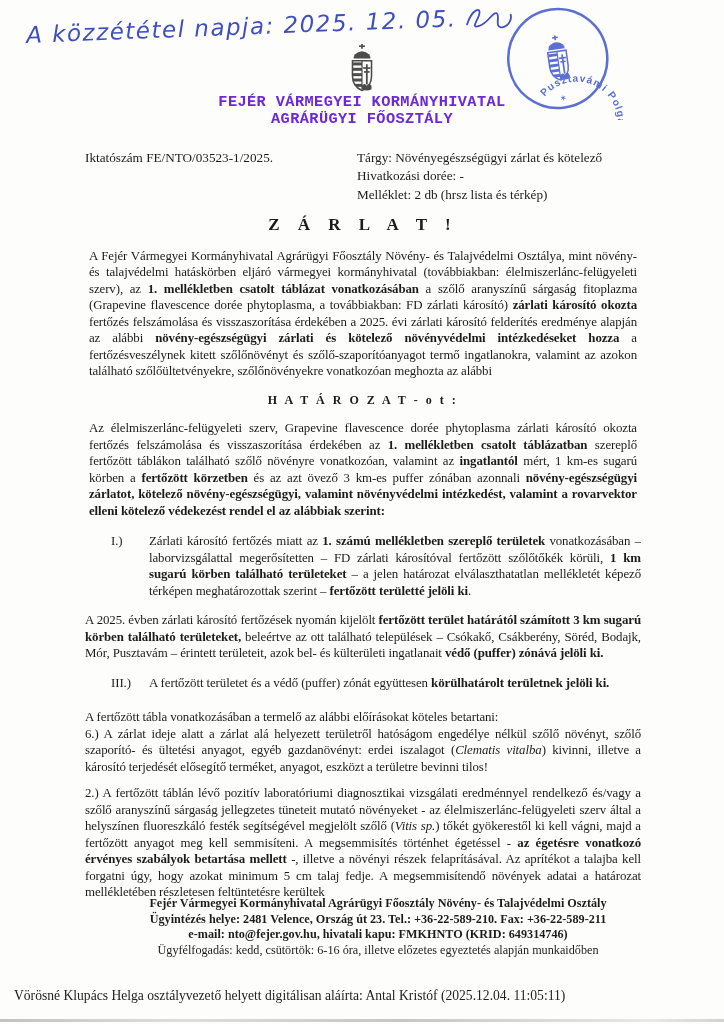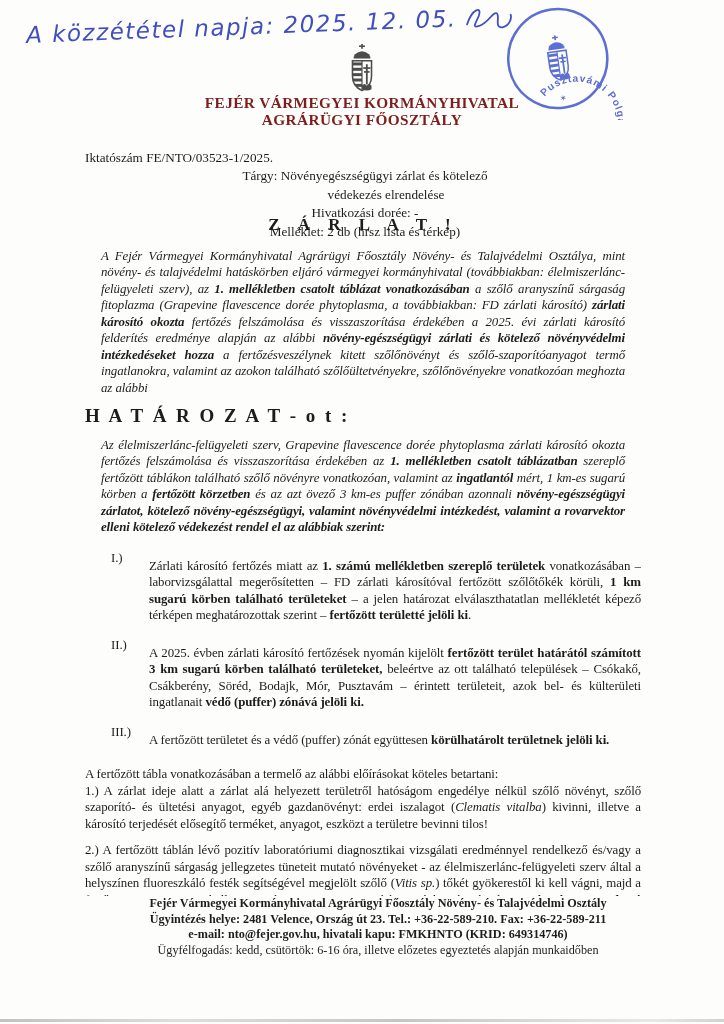--- a/index.html
+++ b/index.html
@@ -20,40 +20,40 @@
     transform:rotate(-2.2deg);
   }
   .flourish{vertical-align:middle;margin-left:6px;}
 
   
   .stamp{position:absolute;top:0px;left:486px;width:144px;height:120px;opacity:.92;}
 
   
   .coa-header{position:absolute;top:44px;left:344px;width:36px;height:50px;color:#4c4c4c;}
   .org-header{position:absolute;top:94px;left:0;width:100%;text-align:center;line-height:17px;}
-  .org-header .l1,.org-header .l2{font-weight:bold;font-size:15.3px;letter-spacing:.4px;color:#7f1d1d;}
+  .org-header .l1,.org-header .l2{font-weight:bold;font-size:15.3px;letter-spacing:.4px;color:#6d28d9;font-family:Liberation Mono, monospace;}
 
   
-  .meta{position:absolute;top:149px;left:85px;width:560px;display:flex;font-size:13.2px;line-height:18.4px;flex-direction:column;}
+  .meta{position:absolute;top:149px;left:85px;width:560px;display:flex;font-size:13.2px;line-height:18.4px;}
   .meta-left{width:272px;}
-  .meta-right{flex:1;text-align:center;}
+  .meta-right{flex:1;}
   .targy-indent{padding-left:42px;}
 
   
   .content{
     position:absolute;top:212px;left:85px;width:556px;height:684px;overflow:hidden;
     font-size:12.9px;line-height:16.5px;letter-spacing:-0.1px;
   }
   .zarlat{text-align:center;font-weight:bold;font-size:17px;letter-spacing:7px;margin:5px 0 14px;}
-  .hatarozat{font-weight:bold;font-size:19px;letter-spacing:2.5px;margin:12px 0 12px;}
-  .para{text-align:justify;margin:0 16px 9px;font-style:italic;}
+  .hatarozat{text-align:center;font-weight:bold;font-size:12px;letter-spacing:2.5px;margin:12px 0 12px;}
+  .para{text-align:justify;margin:0 4px 9px;}
   .items{margin:14px 0 6px;}
   .item{display:flex;margin:0 0 13px;}
   .item-num{width:64px;padding-left:26px;box-sizing:border-box;flex-shrink:0;}
-  .item-body{flex:1;text-align:justify;margin-top:8px;}
+  .item-body{flex:1;text-align:justify;}
   .rules-intro{margin:18px 0 0;text-align:justify;}
   .rule{margin:0 0 10px;text-align:justify;}
 
   
   .footer{position:absolute;top:896px;left:0;width:100%;text-align:center;
     font-size:12.2px;line-height:15.6px;color:#1d1d1d;margin-left:16px;}
   .footer .fb{font-weight:bold;}
 
   .signature{position:absolute;top:988px;left:14px;font-size:13.6px;color:#222;}
 
@@ -120,57 +120,56 @@
     <div class="l1">FEJÉR VÁRMEGYEI KORMÁNYHIVATAL</div>
     <div class="l2">AGRÁRÜGYI FŐOSZTÁLY</div>
   </div>
 
   <div class="meta">
     <div class="meta-left">
       <div>Iktatószám FE/NTO/03523-1/2025.</div>
     </div>
     <div class="meta-right">
       <div>Tárgy: Növényegészségügyi zárlat és kötelező</div>
-      <div class="targy-indent">védekezés elrendelése</div>
       <div>Hivatkozási dorée: -</div>
       <div>Melléklet: 2 db (hrsz lista és térkép)</div>
     </div>
   </div>
 
   <div class="content">
     <div class="zarlat">Z Á R L A T !</div>
 
     <p class="para"><span>A Fejér Vármegyei Kormányhivatal Agrárügyi Főosztály Növény- és Talajvédelmi Osztálya, mint növény- és talajvédelmi hatáskörben eljáró vármegyei kormányhivatal (továbbiakban: élelmiszerlánc-felügyeleti szerv), az </span><span class="b">1. mellékletben csatolt táblázat vonatkozásában</span><span> a szőlő aranyszínű sárgaság fitoplazma (Grapevine flavescence dorée phytoplasma, a továbbiakban: FD zárlati károsító) </span><span class="b">zárlati károsító okozta</span><span> fertőzés felszámolása és visszaszorítása érdekében a 2025. évi zárlati károsító felderítés eredménye alapján az alábbi </span><span class="b">növény-egészségügyi zárlati és kötelező növényvédelmi intézkedéseket hozza</span><span> a fertőzésveszélynek kitett szőlőnövényt és szőlő-szaporítóanyagot termő ingatlanokra, valamint az azokon található szőlőültetvényekre, szőlőnövényekre vonatkozóan meghozta az alábbi</span></p>
 
     <div class="hatarozat">H A T Á R O Z A T - o t :</div>
 
     <p class="para"><span>Az élelmiszerlánc-felügyeleti szerv, Grapevine flavescence dorée phytoplasma zárlati károsító okozta fertőzés felszámolása és visszaszorítása érdekében az </span><span class="b">1. mellékletben csatolt táblázatban</span><span> szereplő fertőzött táblákon található szőlő növényre vonatkozóan, valamint az </span><span class="b">ingatlantól</span><span> mért, 1 km-es sugarú körben a </span><span class="b">fertőzött körzetben</span><span> és az azt övező 3 km-es puffer zónában azonnali </span><span class="b">növény-egészségügyi zárlatot, kötelező növény-egészségügyi, valamint növényvédelmi intézkedést, valamint a rovarvektor elleni kötelező védekezést rendel el az alábbiak szerint:</span></p>
 
     <div class="items">
       <div class="item">
         <div class="item-num">I.)</div>
         <div class="item-body"><span>Zárlati károsító fertőzés miatt az </span><span class="b">1. számú mellékletben szereplő területek</span><span> vonatkozásában – laborvizsgálattal megerősítetten – FD zárlati károsítóval fertőzött szőlőtőkék körüli, </span><span class="b">1 km sugarú körben található területeket</span><span> – a jelen határozat elválaszthatatlan mellékletét képező térképen meghatározottak szerint – </span><span class="b">fertőzött területté jelöli ki</span><span>.</span></div>
       </div>
       <div class="item">
-        <div class="item-num">II.)</div>
         <div class="item-body"><span>A 2025. évben zárlati károsító fertőzések nyomán kijelölt </span><span class="b">fertőzött terület határától számított 3 km sugarú körben található területeket,</span><span> beleértve az ott található települések – Csókakő, Csákberény, Söréd, Bodajk, Mór, Pusztavám – érintett területeit, azok bel- és külterületi ingatlanait </span><span class="b">védő (puffer) zónává jelöli ki.</span></div>
       </div>
       <div class="item">
         <div class="item-num">III.)</div>
         <div class="item-body"><span>A fertőzött területet és a védő (puffer) zónát együttesen </span><span class="b">körülhatárolt területnek jelöli ki.</span><br></div>
       </div>
     </div>
 
     <p class="rules-intro">A fertőzött tábla vonatkozásában a termelő az alábbi előírásokat köteles betartani:</p>
-    <p class="rule"><span>1.) A zárlat ideje alatt a zárlat alá helyezett területről hatóságom engedélye nélkül szőlő növényt, szőlő szaporító- és ültetési anyagot, egyéb gazdanövényt: erdei iszalagot (</span><span class="i">Clematis vitalba</span><span>) kivinni, illetve a károsító terjedését elősegítő terméket, anyagot, eszközt a területre bevinni tilos!</span></p>
+    <p class="rule"><span>6.) A zárlat ideje alatt a zárlat alá helyezett területről hatóságom engedélye nélkül szőlő növényt, szőlő szaporító- és ültetési anyagot, egyéb gazdanövényt: erdei iszalagot (</span><span class="i">Clematis vitalba</span><span>) kivinni, illetve a károsító terjedését elősegítő terméket, anyagot, eszközt a területre bevinni tilos!</span></p>
     <p class="rule"><span>2.) A fertőzött táblán lévő pozitív laboratóriumi diagnosztikai vizsgálati eredménnyel rendelkező és/vagy a szőlő aranyszínű sárgaság jellegzetes tüneteit mutató növényeket - az élelmiszerlánc-felügyeleti szerv által a helyszínen fluoreszkáló festék segítségével megjelölt szőlő (</span><span class="i">Vitis sp.</span><span>) tőkét gyökerestől ki kell vágni, majd a fertőzött anyagot meg kell semmisíteni. A megsemmisítés történhet égetéssel - </span><span class="b">az égetésre vonatkozó érvényes szabályok betartása mellett</span><span> -, illetve a növényi részek felaprításával. Az aprítékot a talajba kell forgatni úgy, hogy azokat minimum 5 cm talaj fedje. A megsemmisítendő növények adatai a határozat mellékletében részletesen feltüntetésre kerültek</span></p>
   </div>
 
   <div class="footer">
     <div class="fb">Fejér Vármegyei Kormányhivatal Agrárügyi Főosztály Növény- és Talajvédelmi Osztály</div>
     <div class="fb">Ügyintézés helye: 2481 Velence, Ország út 23. Tel.: +36-22-589-210. Fax: +36-22-589-211</div>
     <div class="fb">e-mail: nto@fejer.gov.hu, hivatali kapu: FMKHNTO (KRID: 649314746)</div>
     <div>Ügyfélfogadás: kedd, csütörtök: 6-16 óra, illetve előzetes egyeztetés alapján munkaidőben</div>
   </div>
 
+  <div class="signature">Vörösné Klupács Helga osztályvezető helyett digitálisan aláírta: Antal Kristóf (2025.12.04. 11:05:11)</div>
 
   <div class="scan-edge"></div>
 </div>
 
 </body></html>

